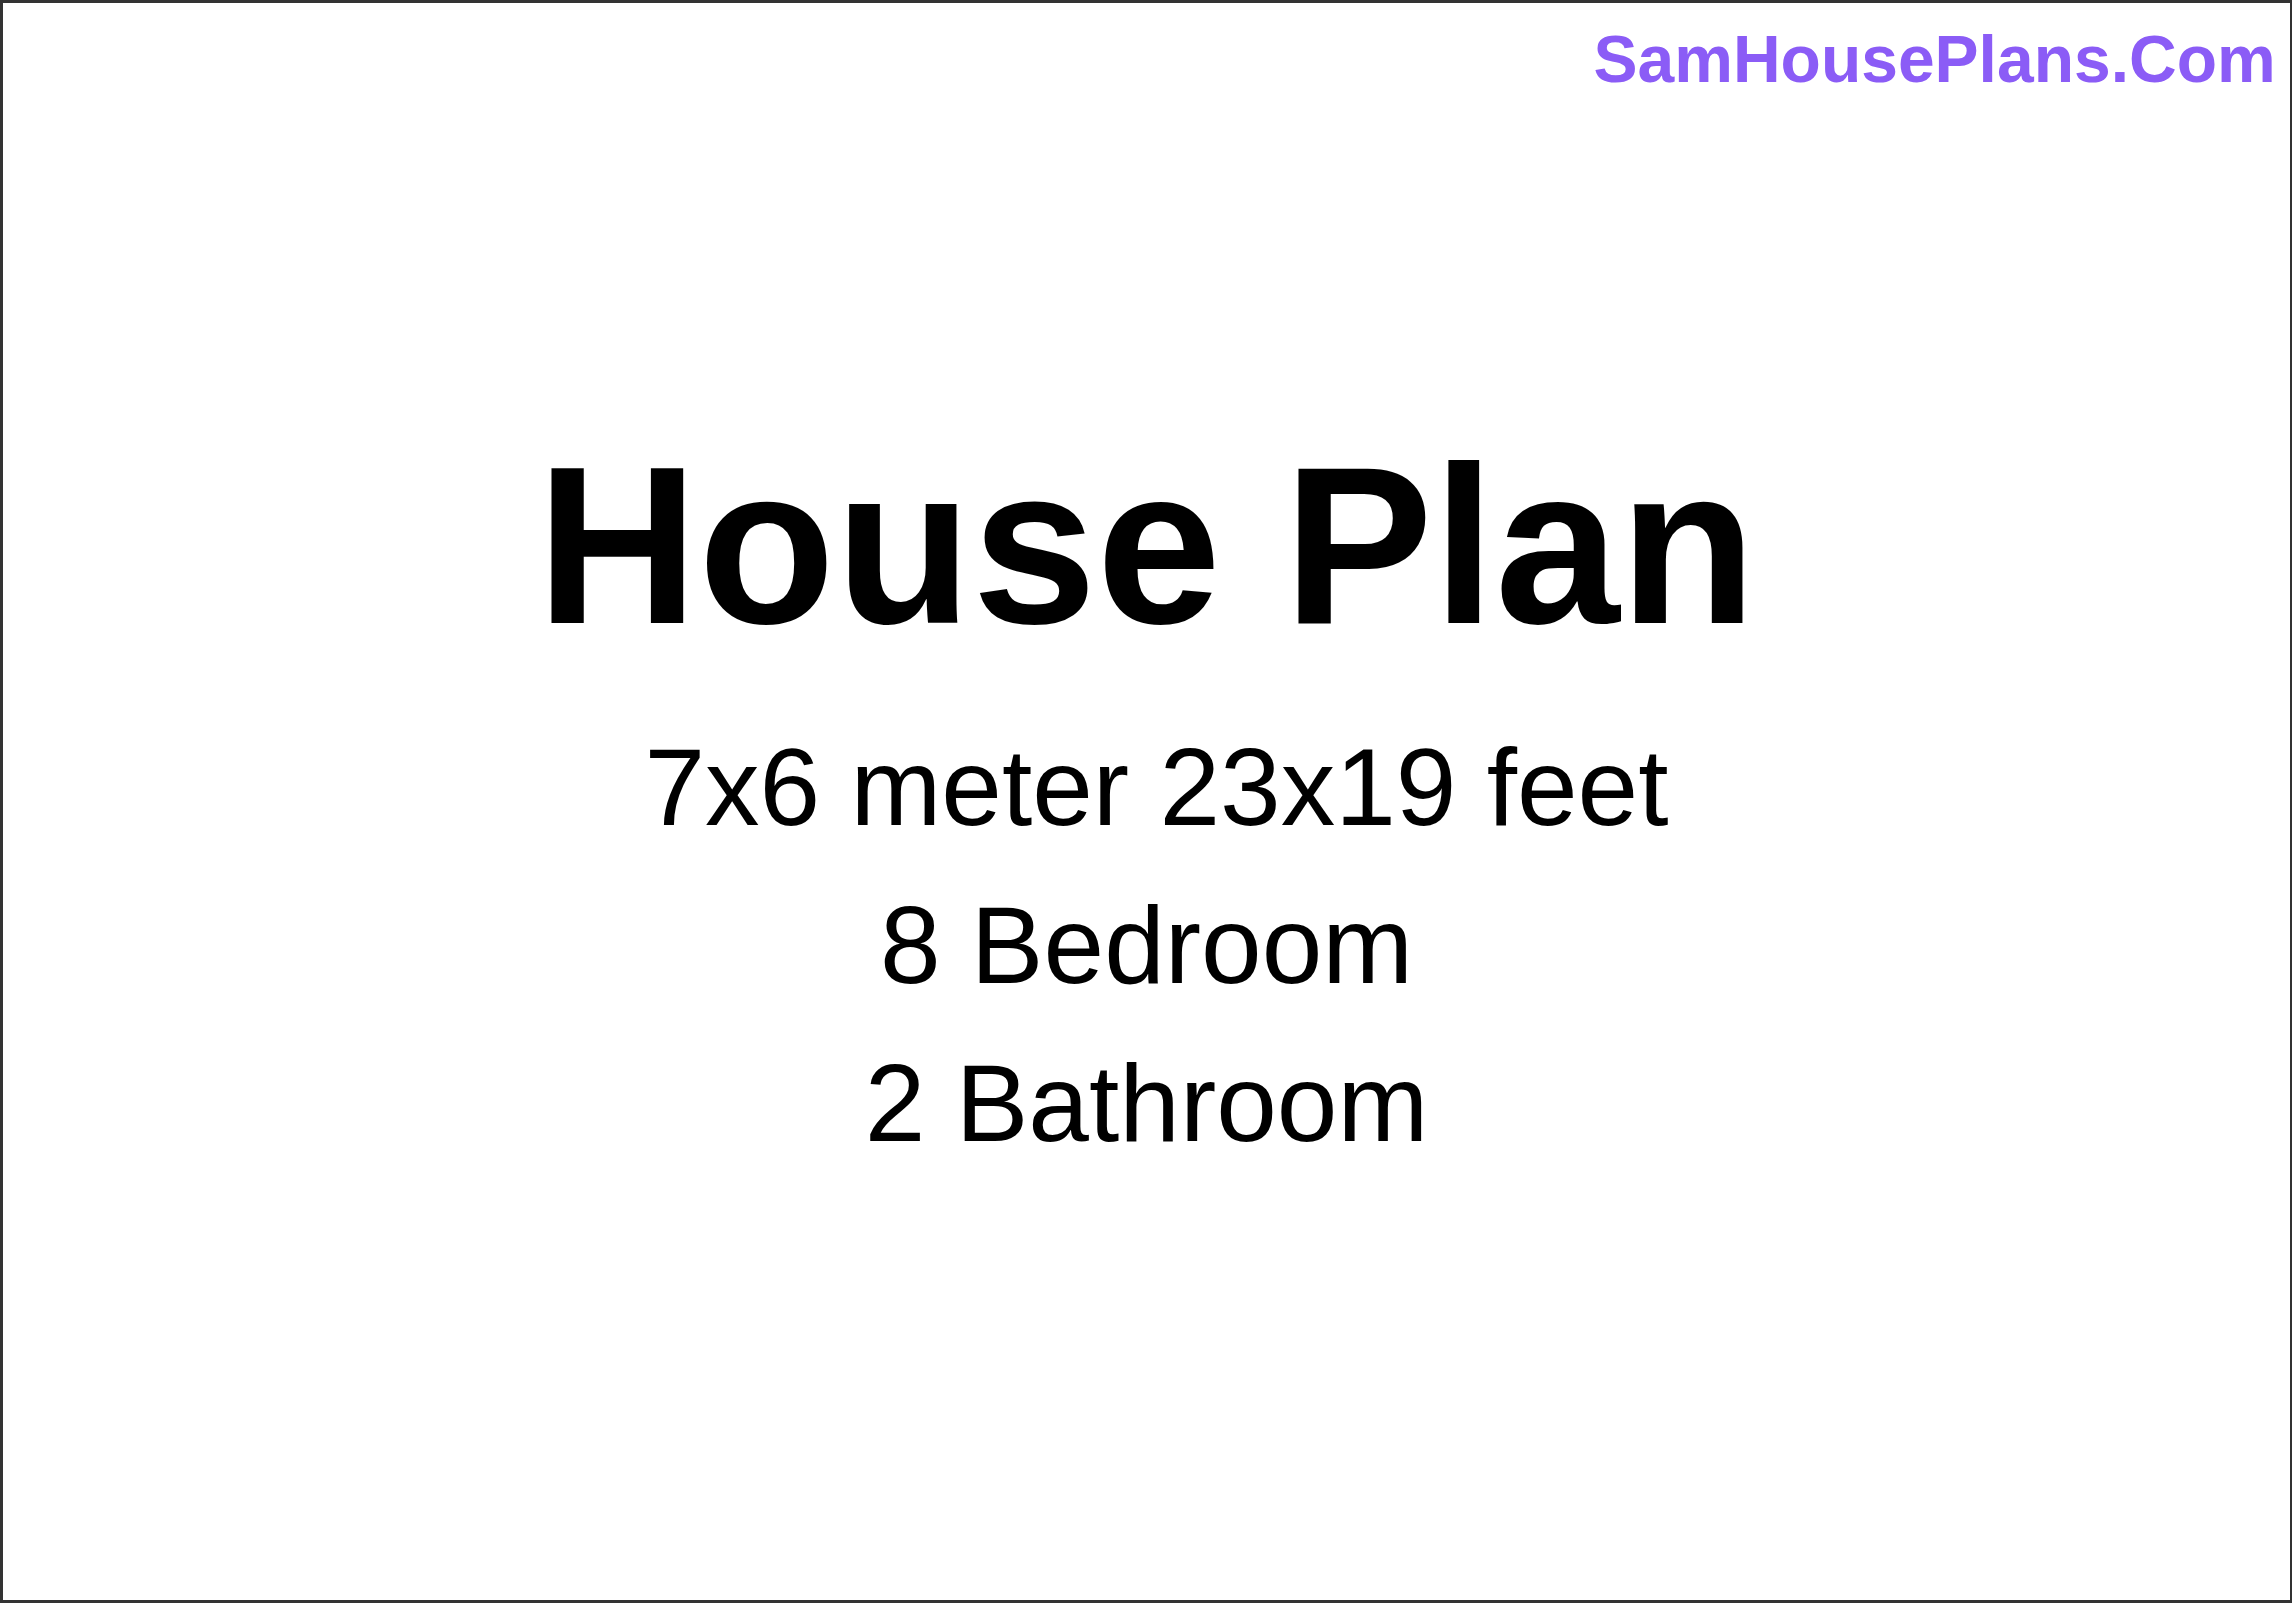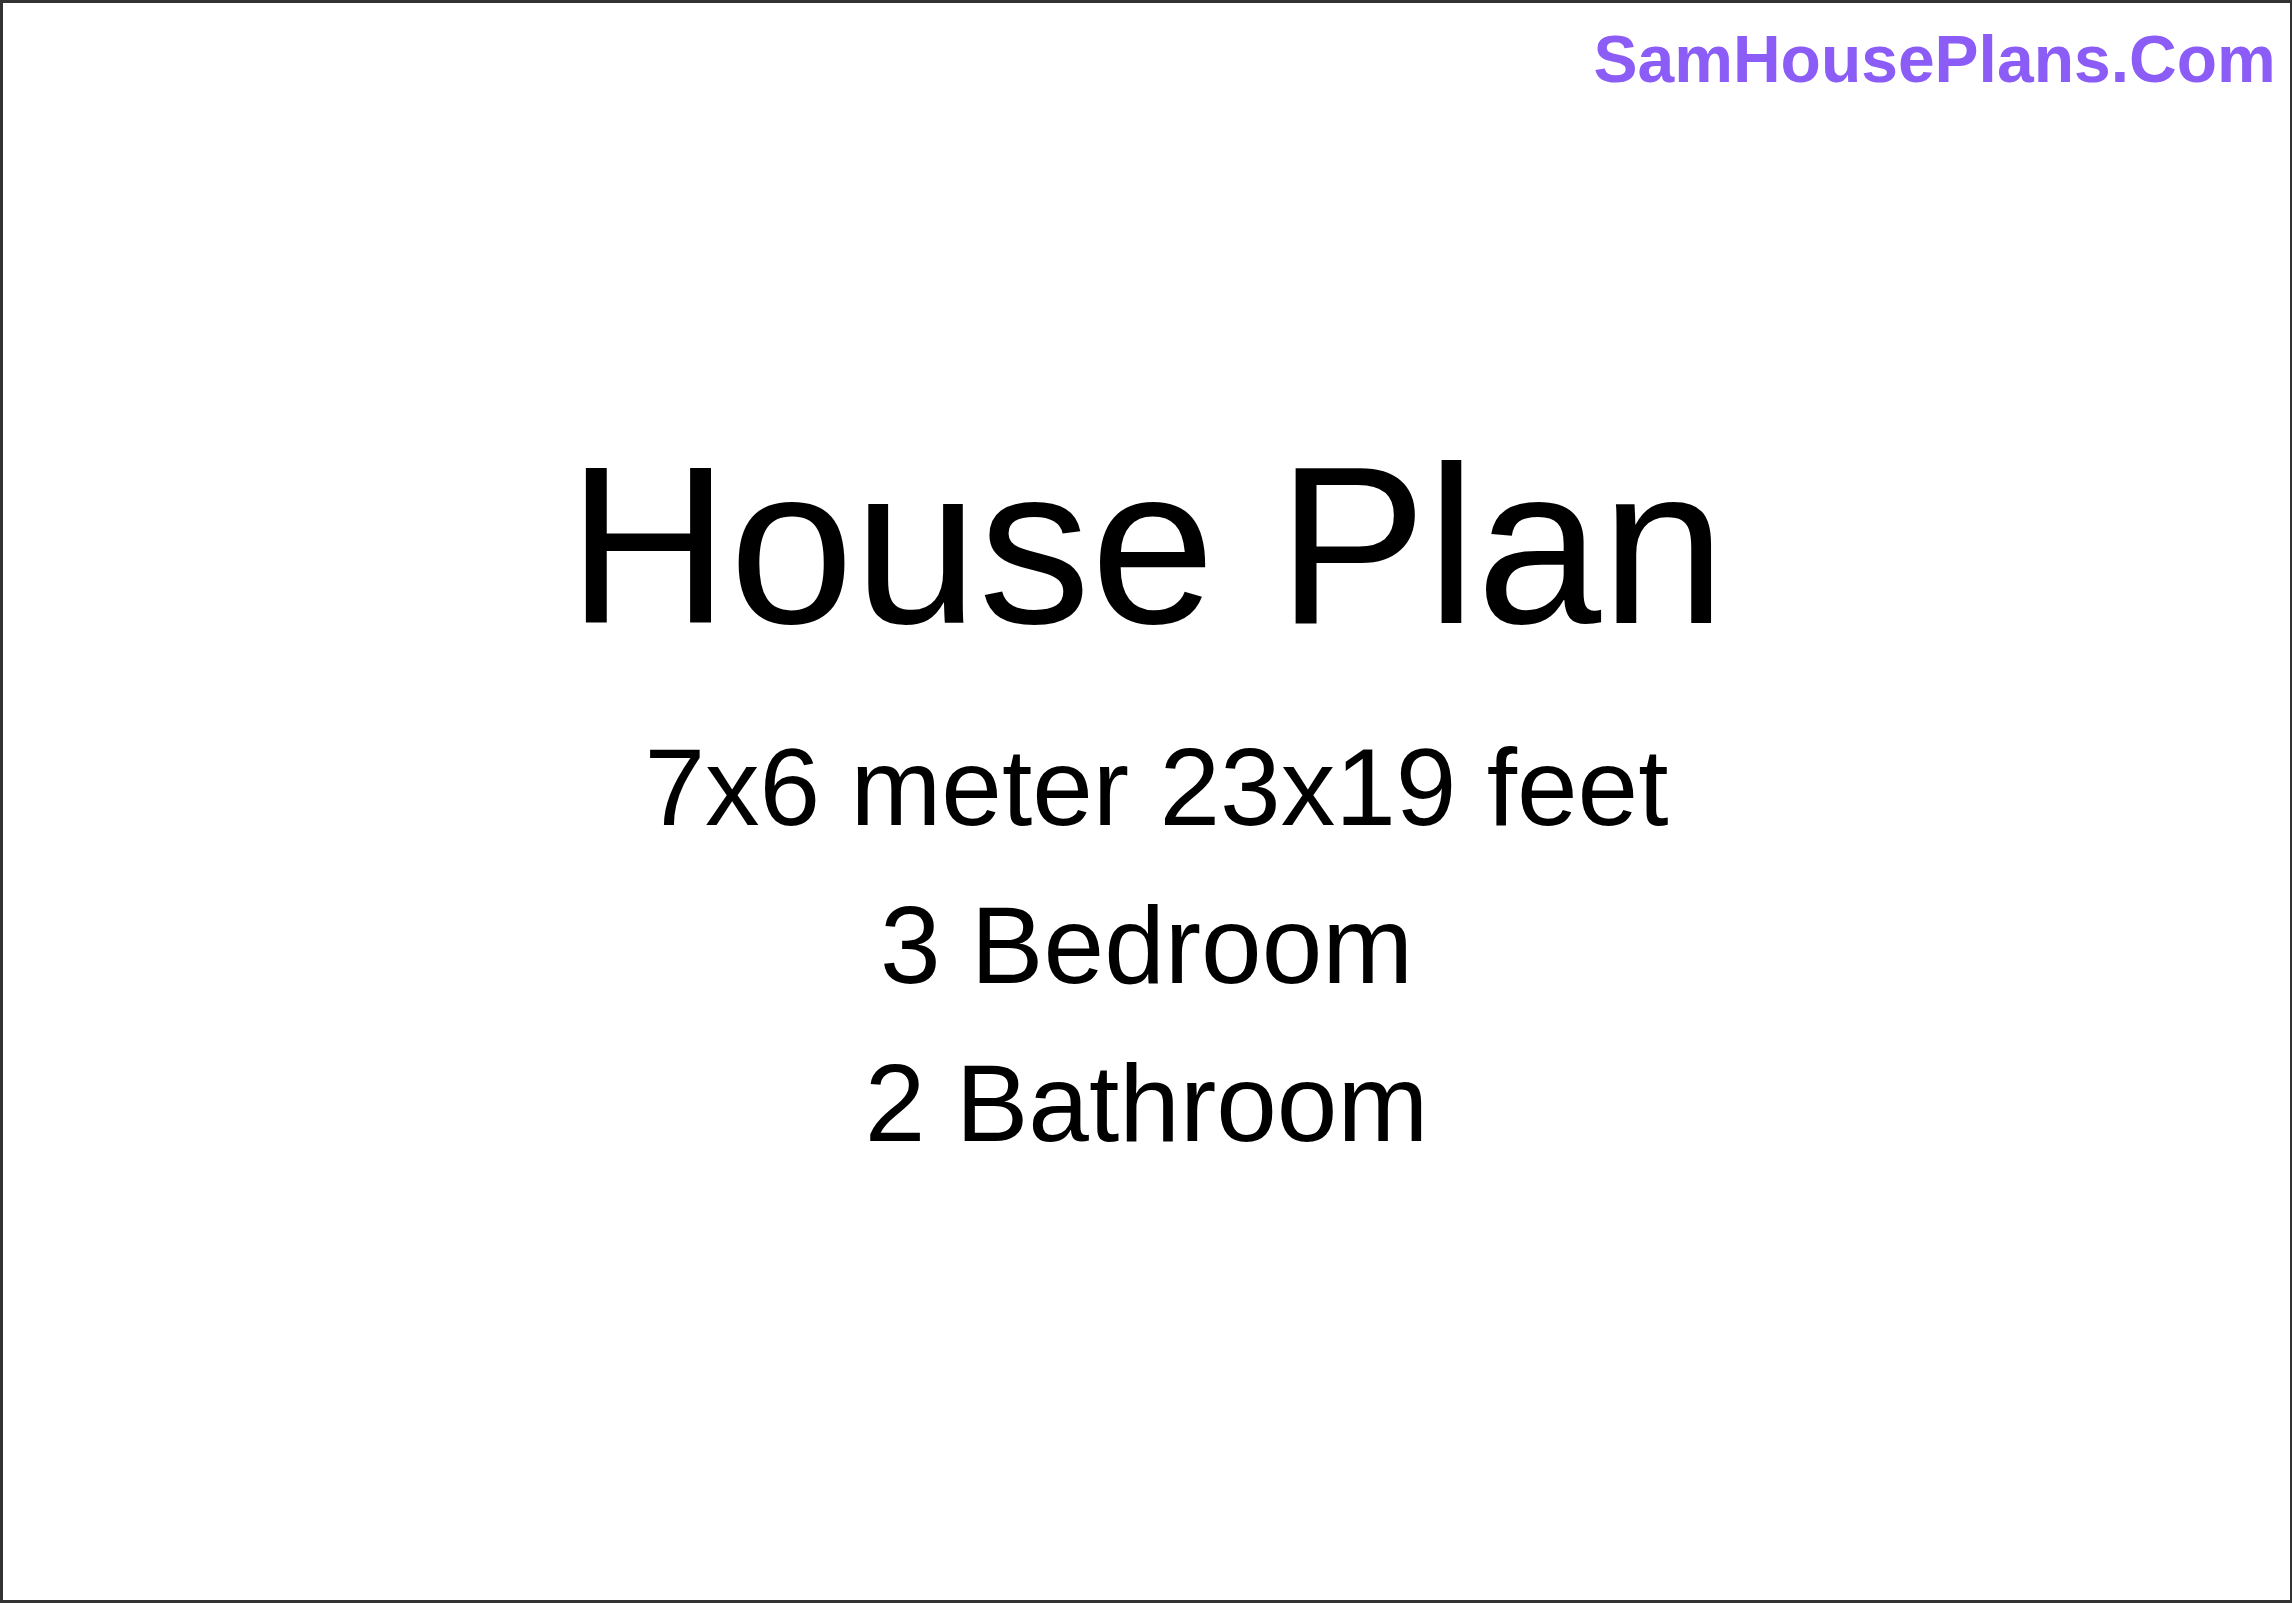--- a/index.html
+++ b/index.html
@@ -33,21 +33,21 @@
     position: absolute;
     top: 0;
     left: 0;
     width: 100%;
     text-align: center;
   }
   .title {
     margin: 430px 0 0 0;
     font-size: 224px;
     line-height: 1;
-    font-weight: 400;
+    font-weight: 700;
     white-space: nowrap;
   }
   .subtitle {
     font-size: 109px;
     line-height: 1;
     font-weight: 400;
     white-space: nowrap;
   }
   .subtitle.first {
     margin: 76px 0 0 0;
@@ -61,18 +61,18 @@
 <body>
 
 <div class="page">
   <div class="watermark">SamHousePlans.Com</div>
 
   <div class="content">
     <div class="title">House Plan</div>
 
     <div class="subtitle first">7x6 meter 23x19 feet</div>
 
-    <div class="subtitle rest">3 Bedroom</div>
+    <div class="subtitle rest">8 Bedroom</div>
 
     <div class="subtitle rest">2 Bathroom</div>
   </div>
 </div>
 
 
 </body></html>

